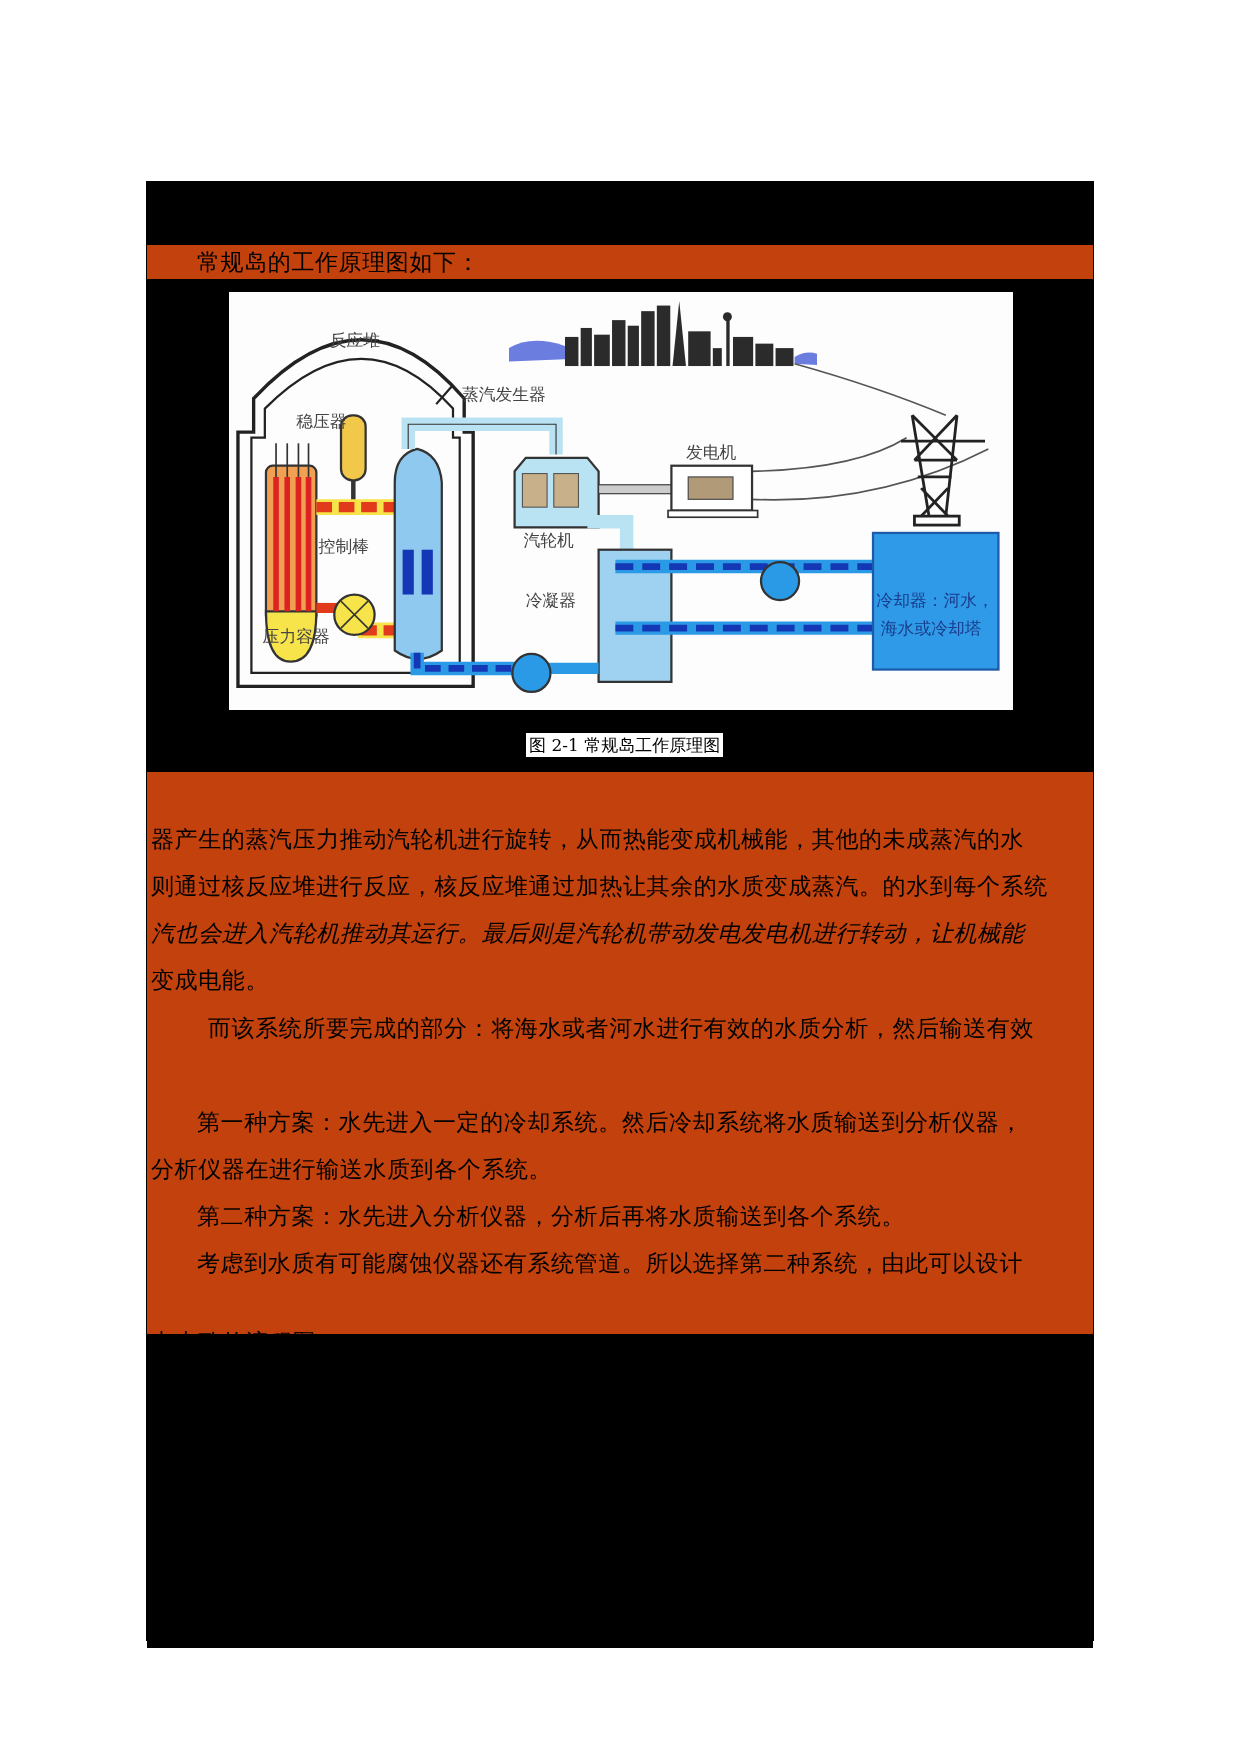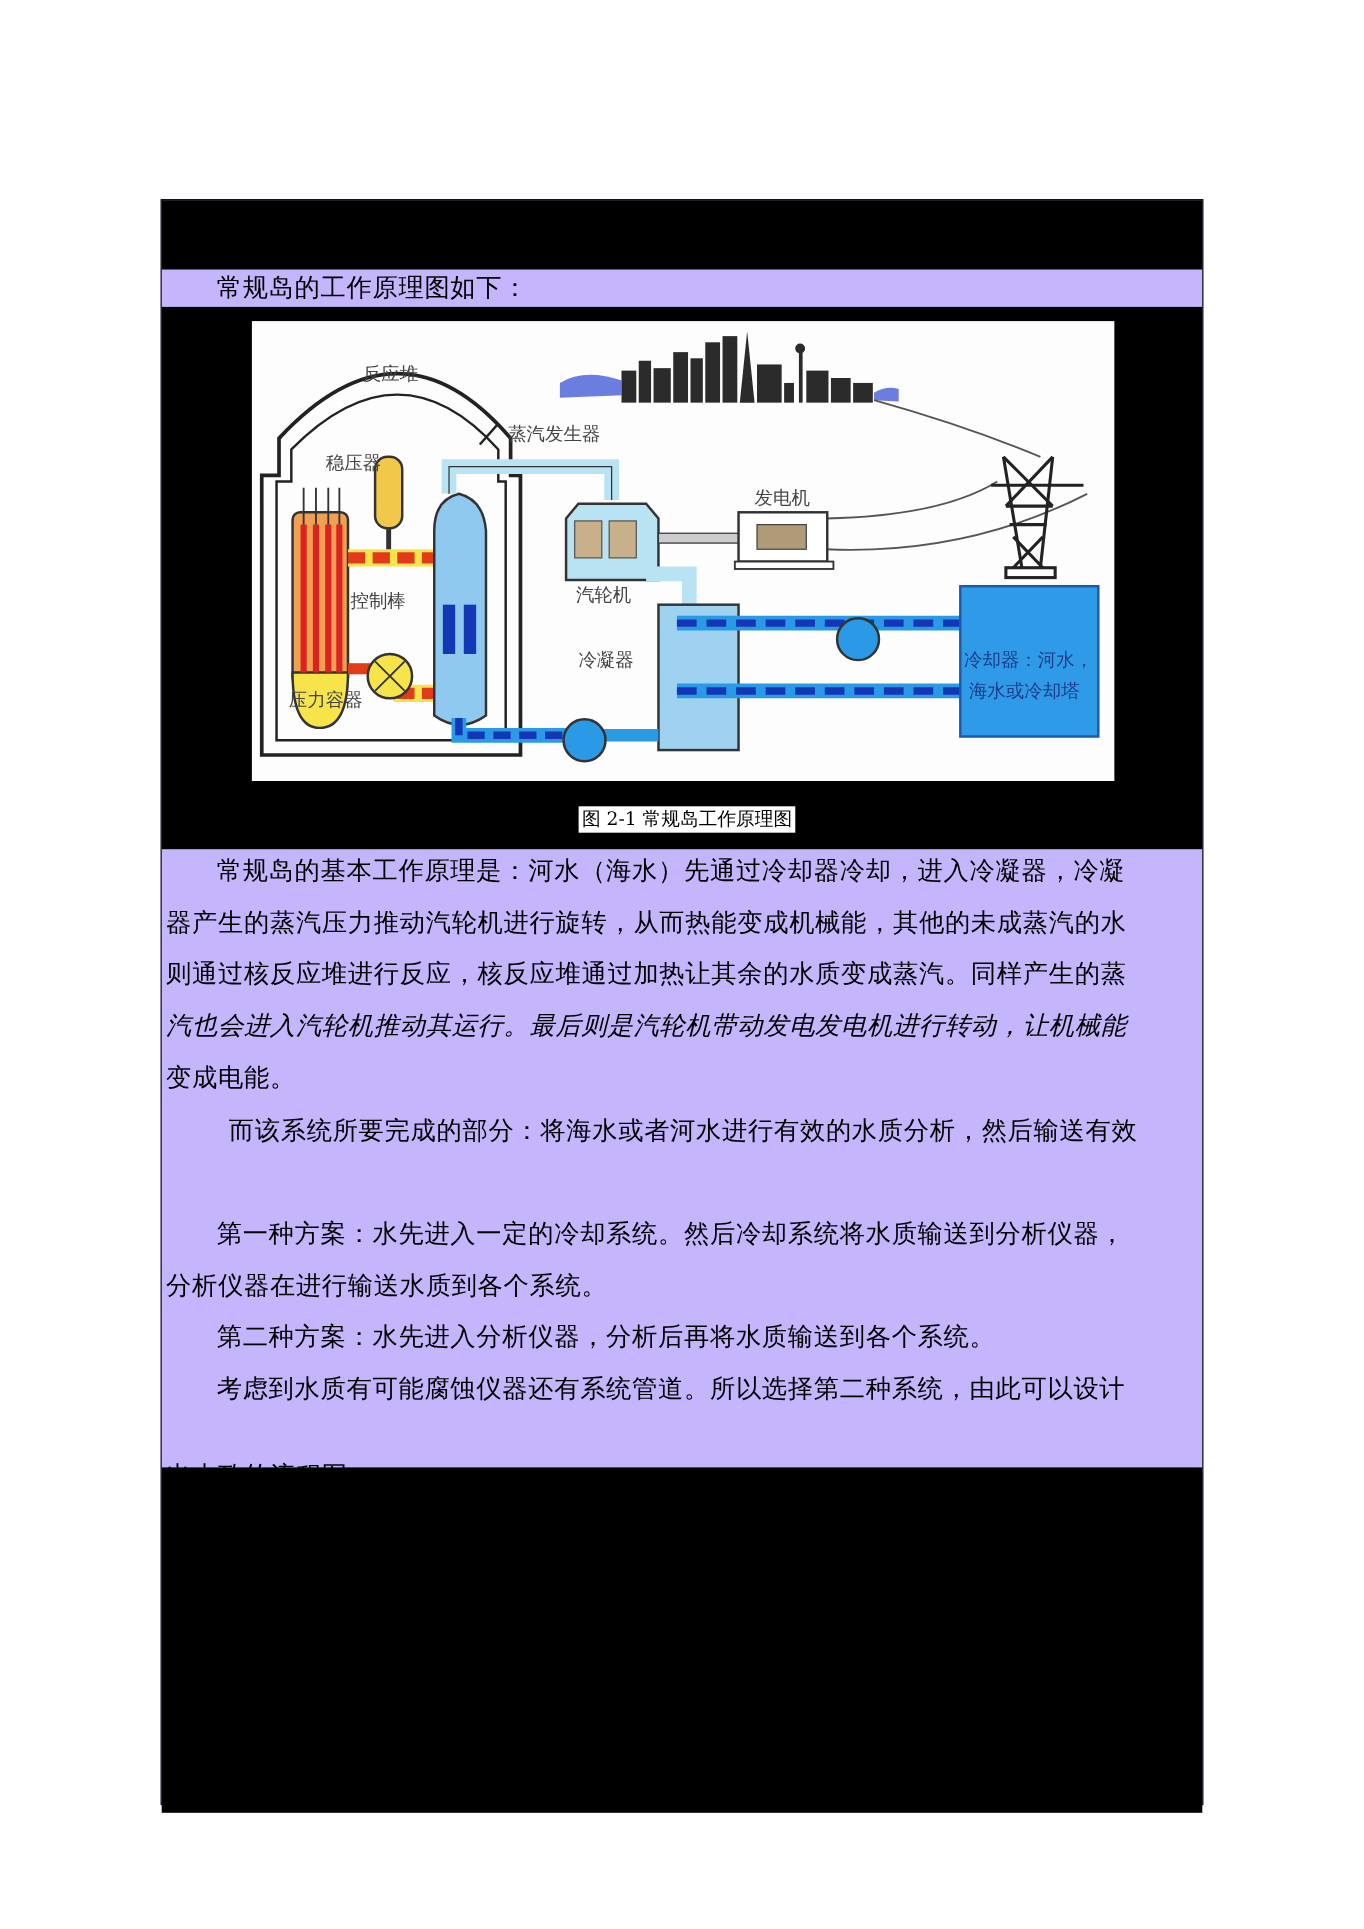--- a/index.html
+++ b/index.html
@@ -1,19 +1,19 @@
 <!DOCTYPE html>
 <html><head>
 <meta charset="utf-8">
 <style>
   html, body { margin:0; padding:0; background:#ffffff; }
   body { width:1240px; height:1754px; position:relative; overflow:hidden;
          font-family:"DejaVu Serif","Liberation Serif",serif; color:#000; }
   .frame { position:absolute; left:146px; top:181px; width:948px; height:1460px;
-           border:1px solid #000; box-sizing:border-box; background:#c4b5fd; }
+           border:1px solid #000; box-sizing:border-box; background:#c2410c; }
   .redact { position:absolute; background:#000; }
   .line { position:absolute; left:4px; font-size:23px; line-height:28px; white-space:nowrap;
           letter-spacing:0.6px; }
   .indent { left:50px; }
   .figure { position:absolute; left:82px; top:110px; width:784px; height:418px; background:#fdfdfd; }
   .figure svg { display:block; width:784px; height:418px; }
   .caption { position:absolute; left:379px; top:551px; height:24px; background:#fff;
              font-size:17px; line-height:24px; padding:0 3px; white-space:nowrap; }
   .diag-label { font-family:"DejaVu Sans","Liberation Sans",sans-serif; font-size:15px; fill:#444; }
 </style>
@@ -137,23 +137,22 @@
       <text class="diag-label" x="263" y="227">汽轮机</text>
       <text class="diag-label" x="408" y="148">发电机</text>
       <text class="diag-label" x="265" y="280">冷凝器</text>
       <text class="diag-label" x="578" y="280" style="fill:#1a3c8c">冷却器：河水，</text>
       <text class="diag-label" x="582" y="305" style="fill:#1a3c8c">海水或冷却塔</text>
     </svg>
   </div>
 
   <div class="caption">图 2-1 常规岛工作原理图</div>
 
-  <div class="line indent" style="top:596px;">常规岛的基本工作原理是：河水（海水）先通过冷却器冷却，进入冷凝器，冷凝</div>
   <div class="line" style="top:643px;">器产生的蒸汽压力推动汽轮机进行旋转，从而热能变成机械能，其他的未成蒸汽的水</div>
-  <div class="line" style="top:690px;">则通过核反应堆进行反应，核反应堆通过加热让其余的水质变成蒸汽。同样产生的蒸</div>
+  <div class="line" style="top:690px;">则通过核反应堆进行反应，核反应堆通过加热让其余的水质变成蒸汽。的水到每个系统</div>
   <div class="line" style="top:737px;font-style:italic;">汽也会进入汽轮机推动其运行。最后则是汽轮机带动发电发电机进行转动，让机械能</div>
   <div class="line" style="top:784px;">变成电能。</div>
 
   <div class="line indent" style="top:832px;margin-left:11px;">而该系统所要完成的部分：将海水或者河水进行有效的水质分析，然后输送有效</div>
 
   <div class="line indent" style="top:926px;">第一种方案：水先进入一定的冷却系统。然后冷却系统将水质输送到分析仪器，</div>
   <div class="line" style="top:973px;">分析仪器在进行输送水质到各个系统。</div>
 
   <div class="line indent" style="top:1020px;">第二种方案：水先进入分析仪器，分析后再将水质输送到各个系统。</div>
 

